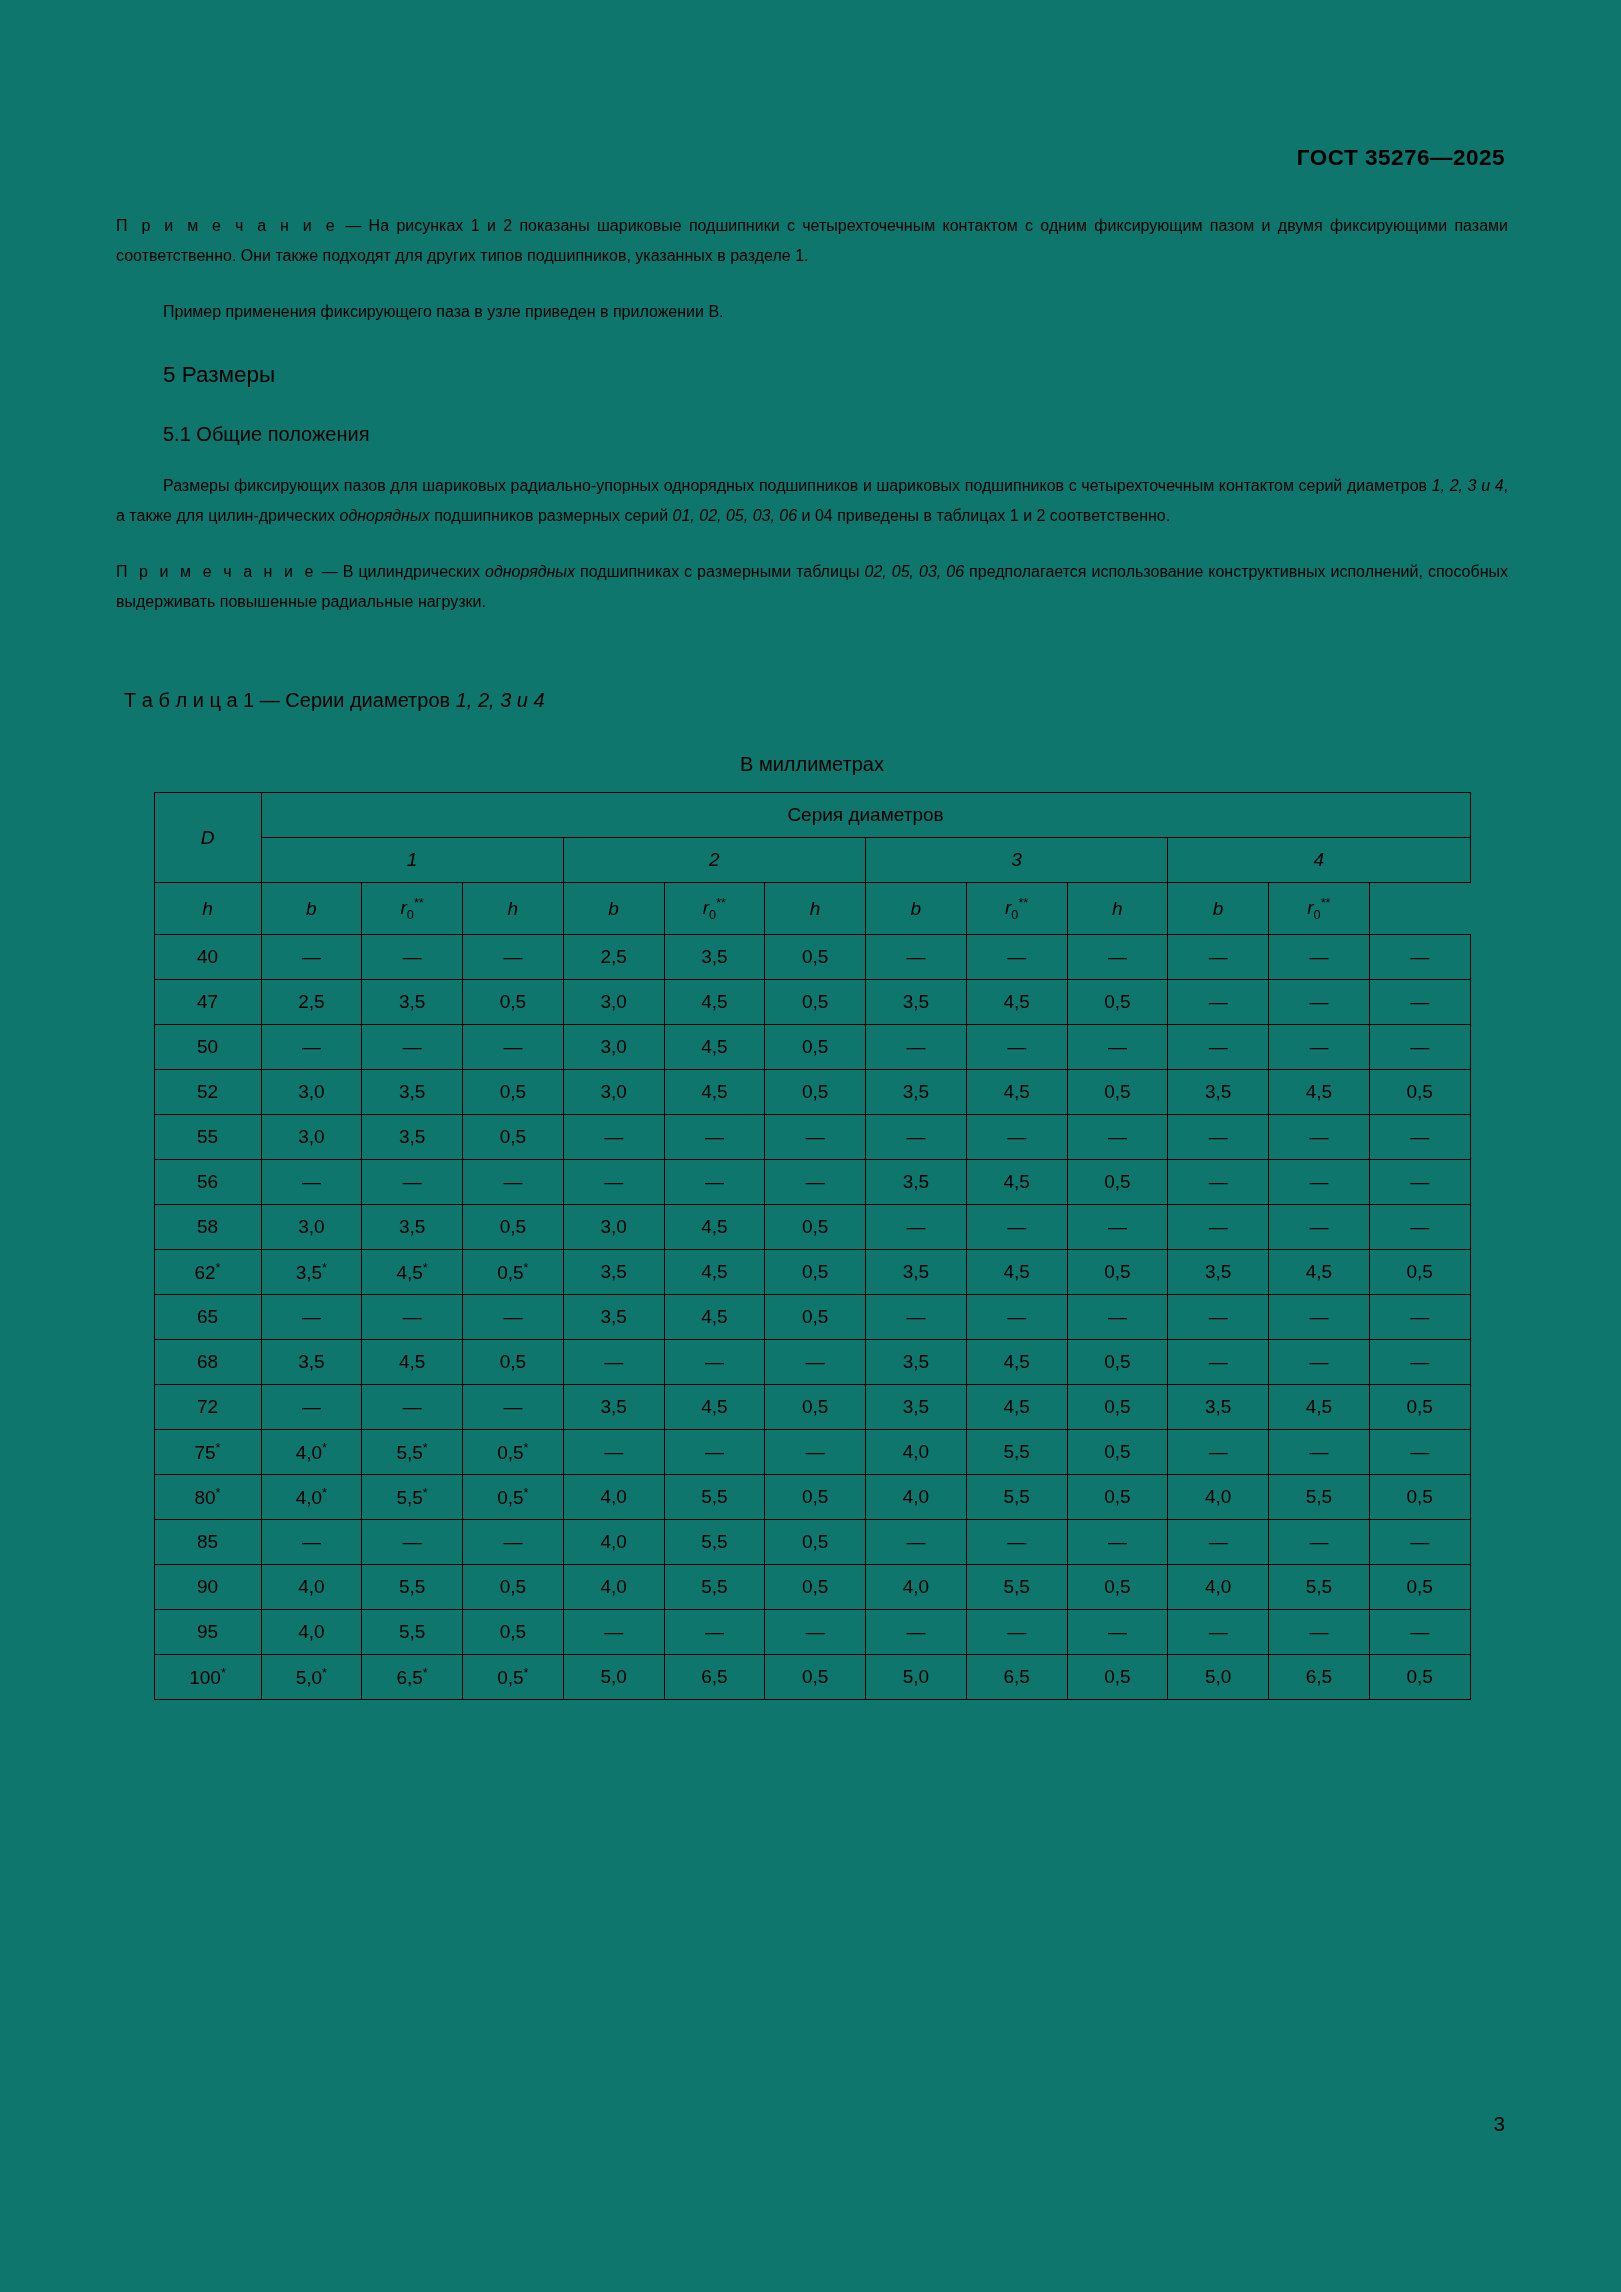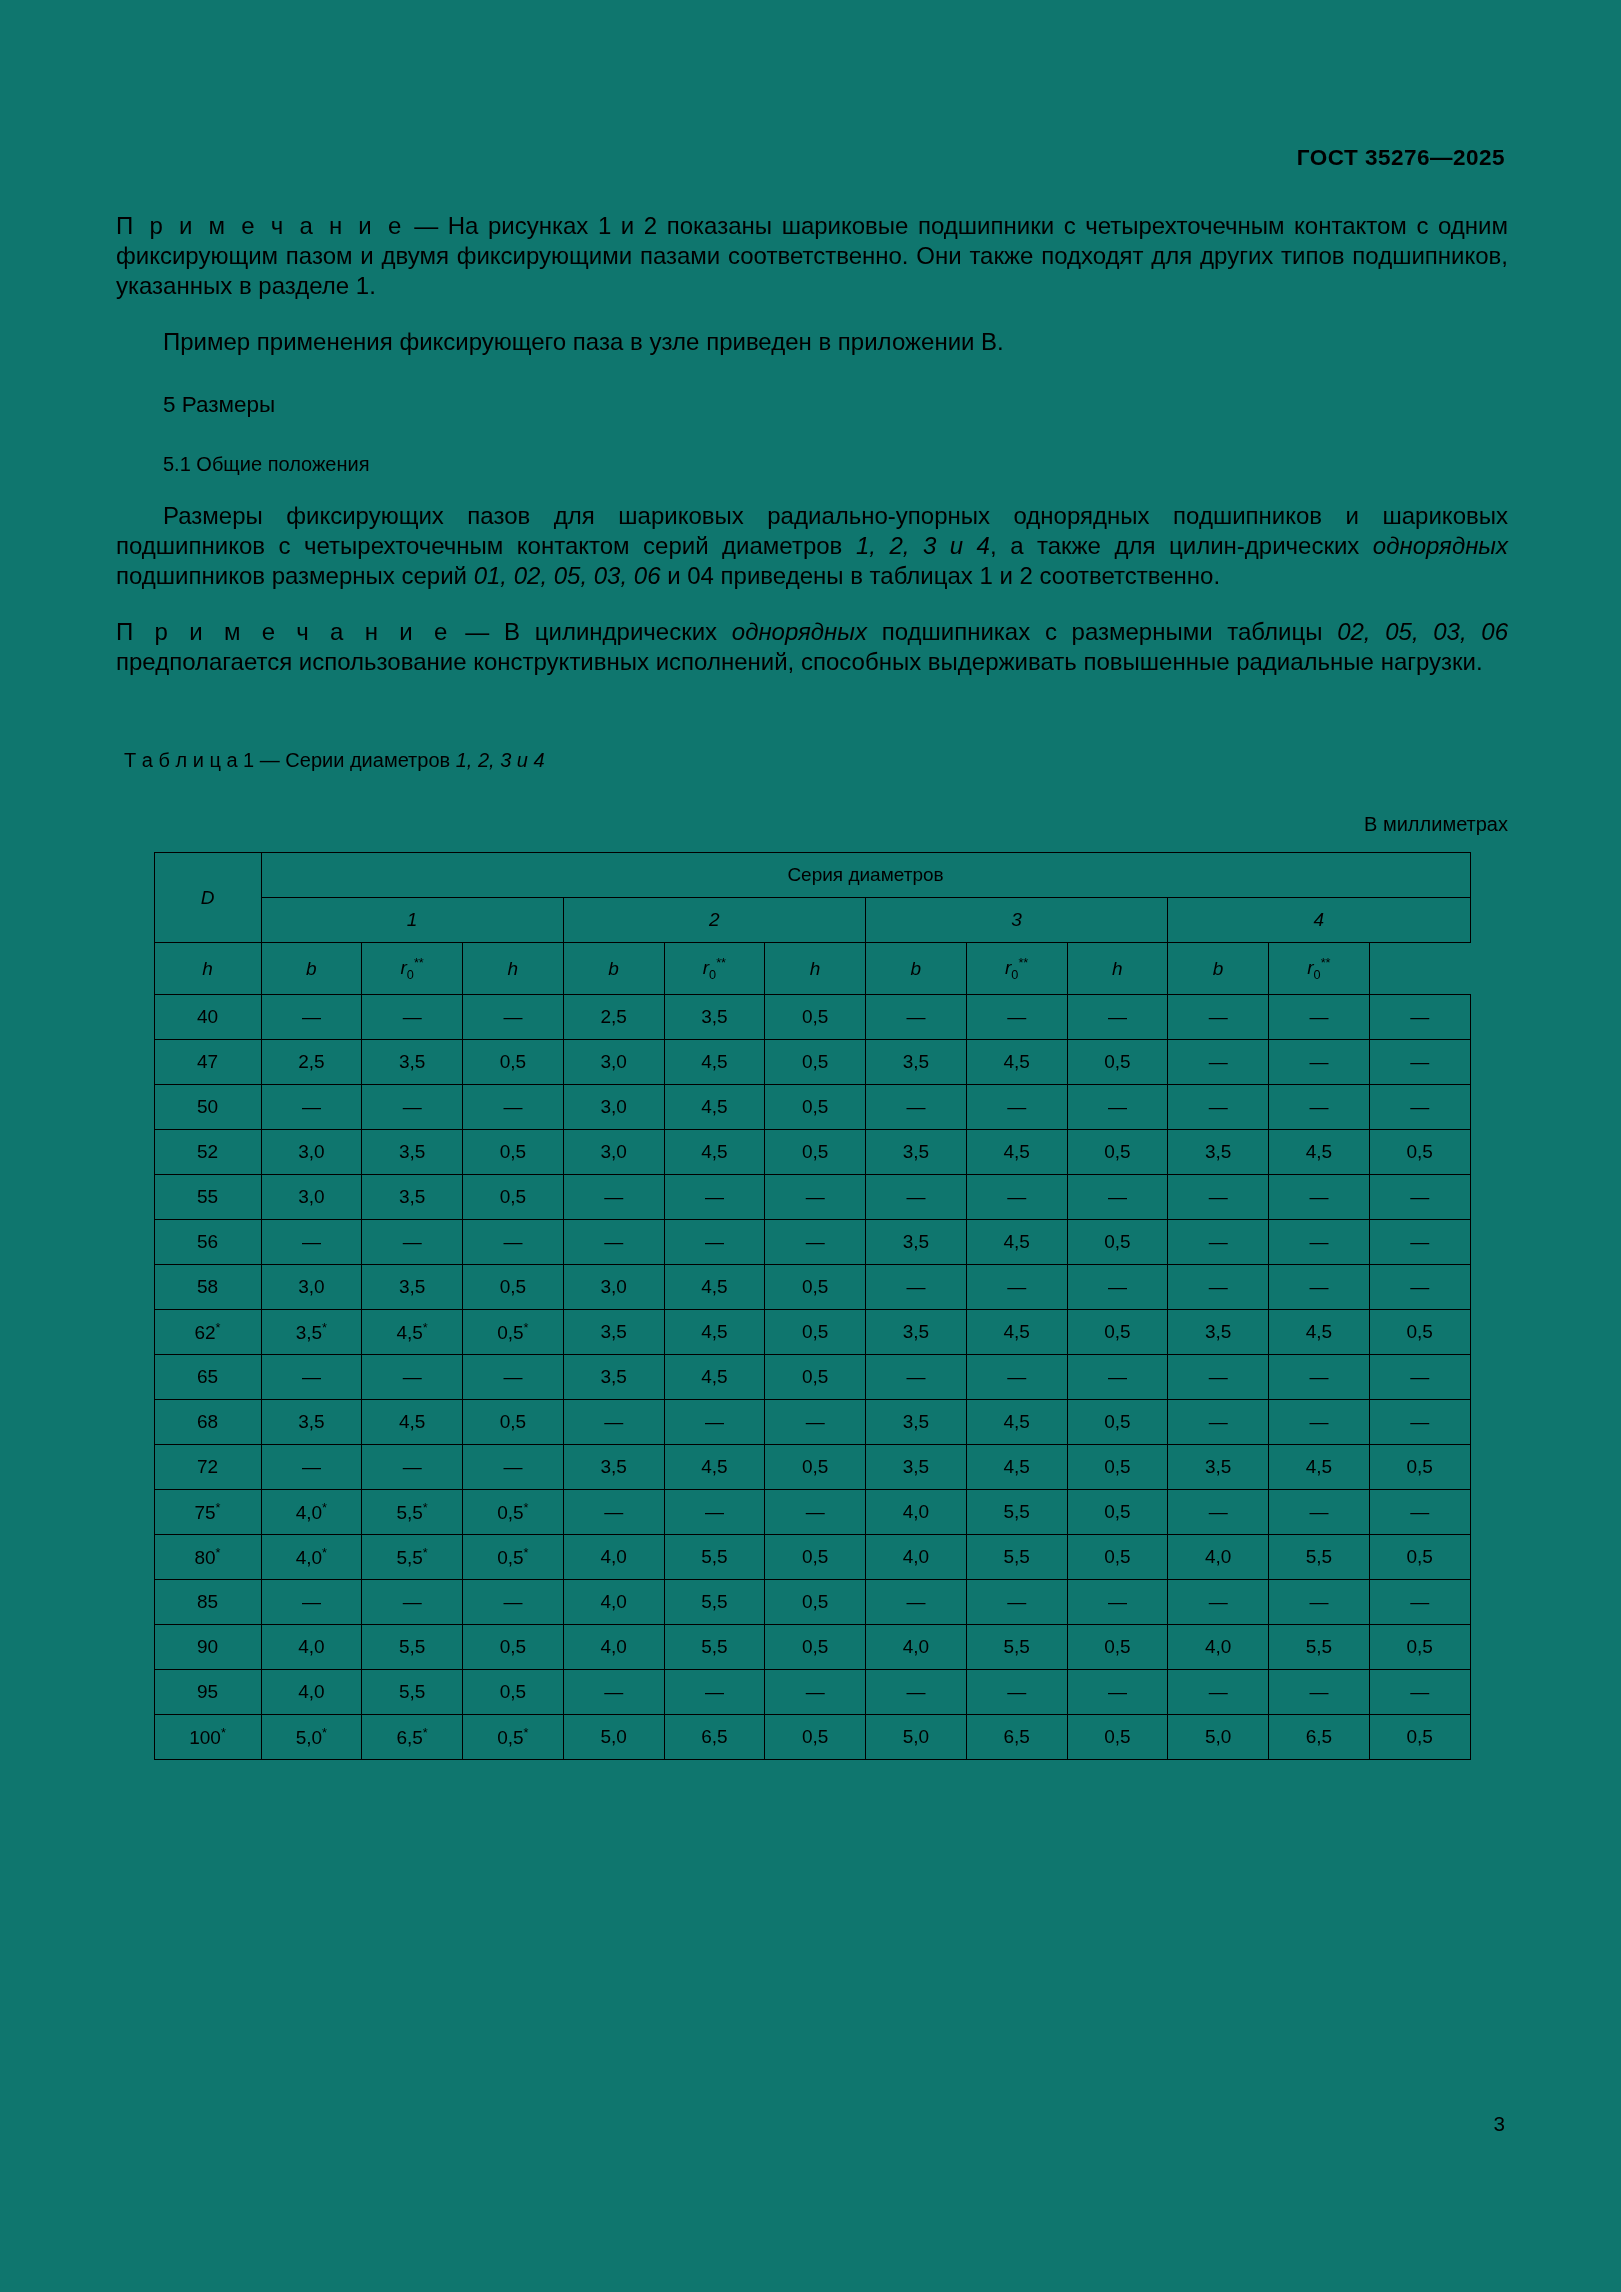--- a/index.html
+++ b/index.html
@@ -26,21 +26,21 @@
     letter-spacing: 0.5px;
   }
   .content {
     position: absolute;
     left: 116px;
     top: 211px;
     width: 1392px;
   }
   p {
     margin: 0 0 0 0;
-    font-size: 24px;
+    font-size: 16px;
     line-height: 30px;
     text-align: justify;
     text-justify: inter-word;
   }
   p.ind {
     text-indent: 47px;
   }
   .gap-sm { height: 13.7px; }
   .gap-md { height: 25.5px; }
   .gap-lg { height: 35px; }
@@ -59,21 +59,21 @@
     font-weight: normal;
     margin: 0;
     padding-left: 47px;
   }
   .tbl-caption {
     font-size: 20px;
     margin: 8px;
   }
   .units {
     font-size: 20px;
-    text-align: right;
+    text-align: center;
     margin: 0;
   }
   table.data {
     border-collapse: collapse;
     width: 1317px;
     margin: 0 auto;
     table-layout: fixed;
   }
   table.data td, table.data th {
     border: 1.3px solid #000;

